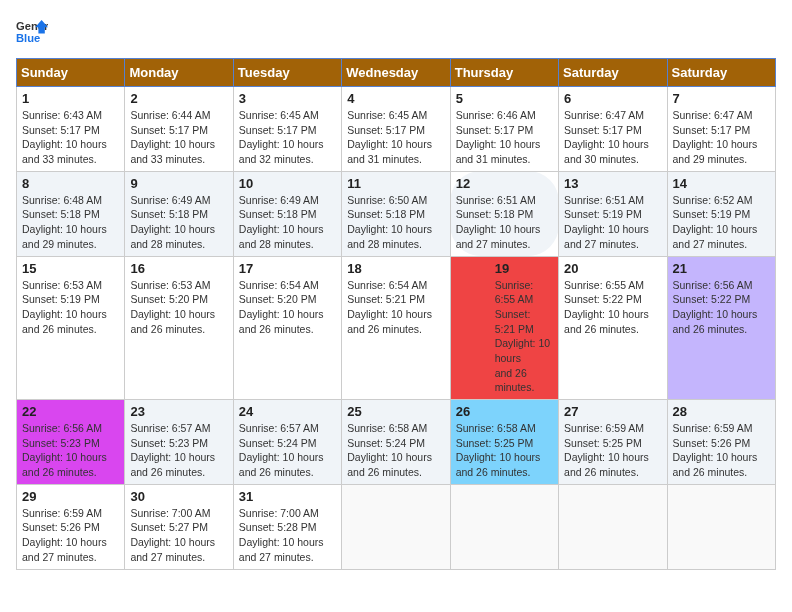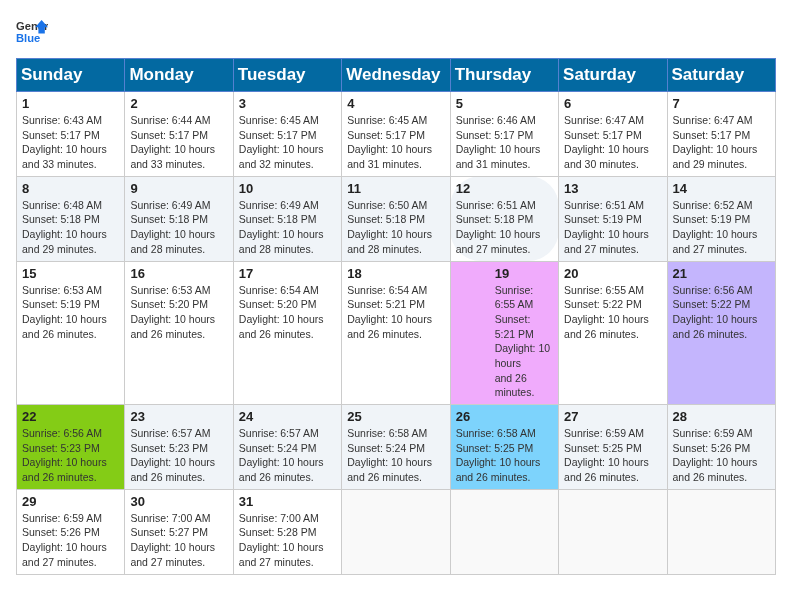--- a/index.html
+++ b/index.html
@@ -36,25 +36,25 @@
     .location {
       font-size: 15px;
       color: #444;
     }
     .calendar {
       width: 100%;
       border-collapse: collapse;
       font-size: 11px;
     }
     .calendar th {
-      background: #0369a1;
+      background: #a16207;
       color: #fff;
       padding: 6px 4px;
       text-align: left;
-      font-size: 17px;
+      font-size: 13px;
       font-weight: bold;
       border: 1px solid #5580d0;
     }
     .calendar td {
       border: 1px solid #ccc;
       vertical-align: top;
       padding: 4px 5px;
       width: calc(100%/7);
       height: 80px;
       background: #fff;
@@ -232,21 +232,21 @@
 Daylight: 10 hours
 and 26 minutes.</div>
         </td>
         <td style="background: rgb(255, 255, 255);">
           <span class="day-num">18</span>
           <div class="cell-text" style="white-space: pre-line;">Sunrise: 6:54 AM
 Sunset: 5:21 PM
 Daylight: 10 hours
 and 26 minutes.</div>
         </td>
-        <td style="background: #f0abfc; padding-left: 44px;">
+        <td style="background: #ef4444; padding-left: 44px;">
           <span class="day-num">19</span>
           <div class="cell-text" style="white-space: pre-line;">Sunrise: 6:55 AM
 Sunset: 5:21 PM
 Daylight: 10 hours
 and 26 minutes.</div>
         </td>
         <td style="background: rgb(255, 255, 255);">
           <span class="day-num">20</span>
           <div class="cell-text" style="white-space: pre-line;">Sunrise: 6:55 AM
 Sunset: 5:22 PM
@@ -255,21 +255,21 @@
         </td>
         <td style="background: #c4b5fd;">
           <span class="day-num">21</span>
           <div class="cell-text" style="white-space: pre-line;">Sunrise: 6:56 AM
 Sunset: 5:22 PM
 Daylight: 10 hours
 and 26 minutes.</div>
         </td>
       </tr>
       <tr>
-        <td style="background: #84cc16;">
+        <td style="background: #d946ef;">
           <span class="day-num">22</span>
           <div class="cell-text" style="white-space: pre-line;">Sunrise: 6:56 AM
 Sunset: 5:23 PM
 Daylight: 10 hours
 and 26 minutes.</div>
         </td>
         <td style="background: rgb(240, 244, 248);">
           <span class="day-num">23</span>
           <div class="cell-text" style="white-space: pre-line;">Sunrise: 6:57 AM
 Sunset: 5:23 PM

